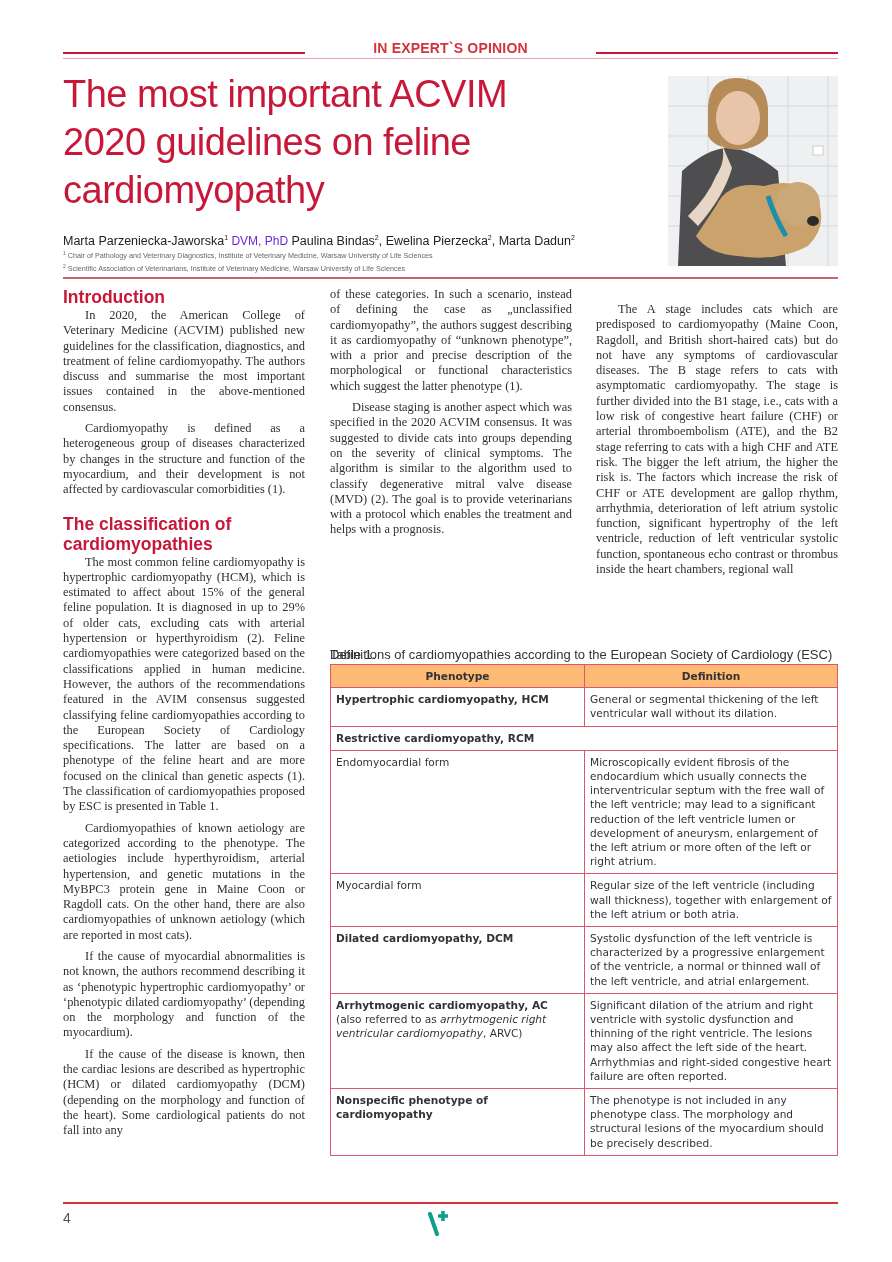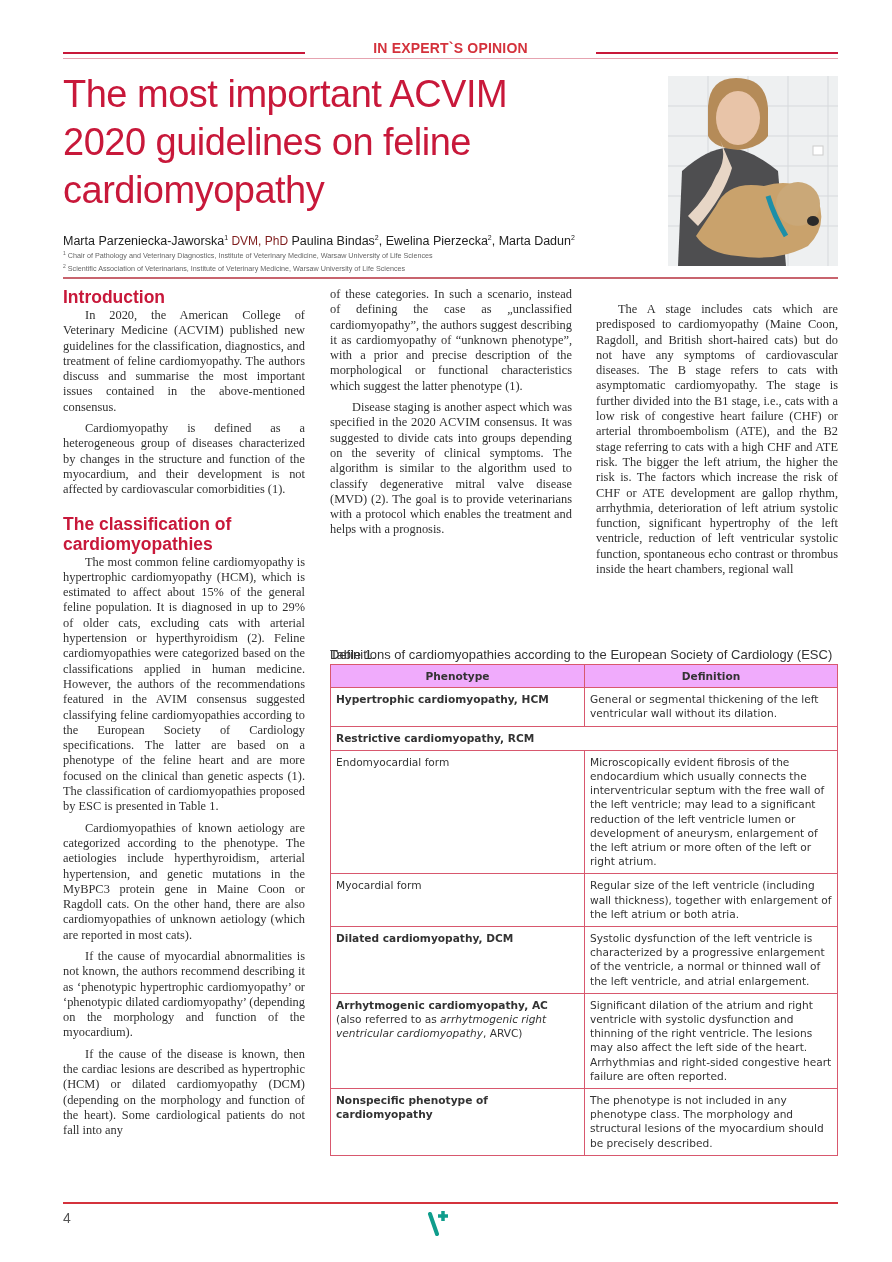--- a/index.html
+++ b/index.html
@@ -12,41 +12,41 @@
   .section-header .rule-thin { position: absolute; left: 0; top: 18px; width: 775px; height: 1px; background: #e6a3b0; }
   .section-header .label { position: absolute; left: 0; width: 775px; top: 0; text-align: center; font-family: "Liberation Sans", sans-serif; font-weight: bold; font-size: 14px; color: #d4323c; letter-spacing: 0.2px; }
 
   .title { position: absolute; left: 63px; top: 70px; width: 520px; font-family: "DejaVu Sans", sans-serif; font-weight: 200; font-size: 37px; line-height: 48px; color: #c8183a; letter-spacing: -0.5px; }
   .title span { display: block; font-weight: normal; -webkit-text-stroke: 0; font-family: "Liberation Sans", sans-serif; font-size: 38px; }
 
   .photo { position: absolute; left: 668px; top: 76px; width: 170px; height: 190px; overflow: hidden; background: #eceef0; }
 
   .authors { position: absolute; left: 63px; top: 234px; width: 600px; font-family: "Liberation Sans", sans-serif; font-size: 12.5px; color: #222; }
   .authors .a { font-size: 12.5px; }
-  .authors .deg { color: #7f1d1d; font-size: 12px; }
+  .authors .deg { color: #6d28d9; font-size: 12px; }
   .authors sup { font-size: 7px; vertical-align: 5px; }
   .affil { font-family: "Liberation Sans", sans-serif; font-size: 7.2px; color: #666; line-height: 10px; }
   .affil sup { font-size: 5px; vertical-align: 3px; }
   .header-rule { position: absolute; left: 63px; top: 277px; width: 775px; height: 2px; background: #c8646e; }
 
   .col { position: absolute; font-size: 12.4px; line-height: 15.3px; text-align: justify; color: #303030; }
   .col p { text-indent: 22px; margin-bottom: 6px; hyphens: auto; }
   .col h2 { font-family: "Liberation Sans", sans-serif; font-weight: bold; font-size: 17.5px; line-height: 20px; color: #c8183a; margin-bottom: 1px; text-align: left; }
   .col1 { left: 63px; top: 287px; width: 242px; }
   .col2 { left: 330px; top: 287px; width: 242px; font-family: Liberation Serif, serif; }
   .col3 { left: 596px; top: 302px; width: 242px; }
   .col .nop { text-indent: 0; }
 
   .table-caption { position: absolute; left: 330px; top: 646px; width: 508px; font-family: "Liberation Sans", sans-serif; font-size: 13px; line-height: 17px; color: #333; }
   .table-caption .num { position: absolute; left: 0; top: 0; }
   .table-caption .txt { display: block; }
 
   table.defs { position: absolute; left: 330px; top: 664px; width: 508px; border-collapse: collapse; font-family: "DejaVu Sans", sans-serif; font-size: 10.6px; line-height: 14.2px; color: #333; }
   table.defs th, table.defs td { border: 1.5px solid #d8586e; vertical-align: top; padding: 4px 5px 5px 5px; text-align: left; }
-  table.defs th { background: #f0abfc; text-align: center; font-weight: bold; padding: 4px 5px; }
+  table.defs th { background: #fdba74; text-align: center; font-weight: bold; padding: 4px 5px; }
   table.defs td.c1 { width: 254px; }
   table.defs .b { font-weight: bold; }
   table.defs .i { font-style: italic; }
 
   .footer-rule { position: absolute; left: 63px; top: 1202px; width: 775px; height: 2px; background: #d4323c; }
   .page-num { position: absolute; left: 63px; top: 1210px; font-family: "Liberation Sans", sans-serif; font-size: 14px; color: #555; }
   .logo { position: absolute; left: 424px; top: 1208px; width: 30px; height: 28px; }
 </style>
 </head>
 <body>

